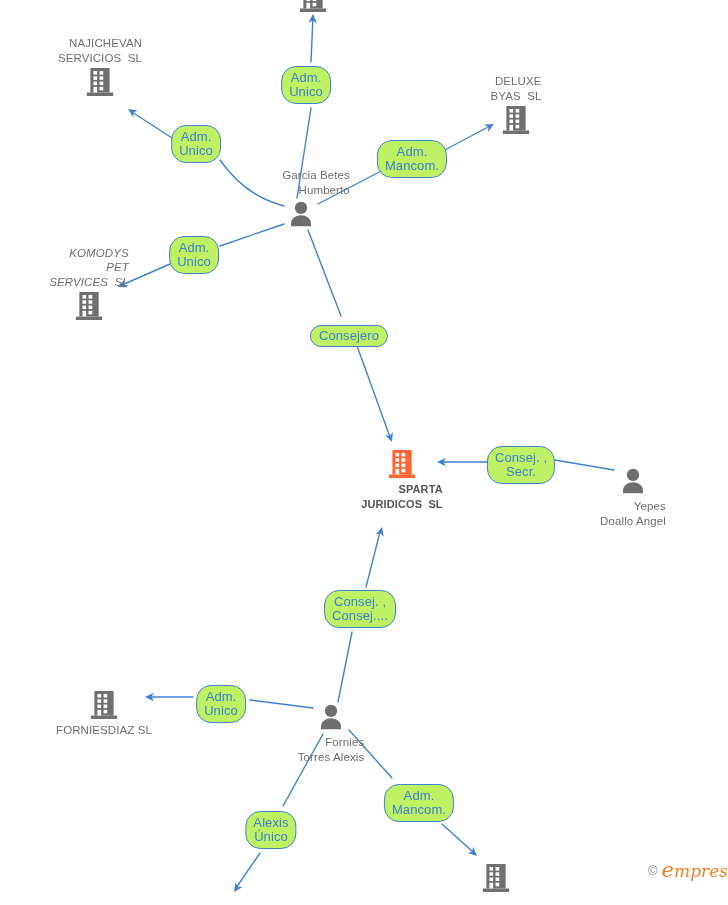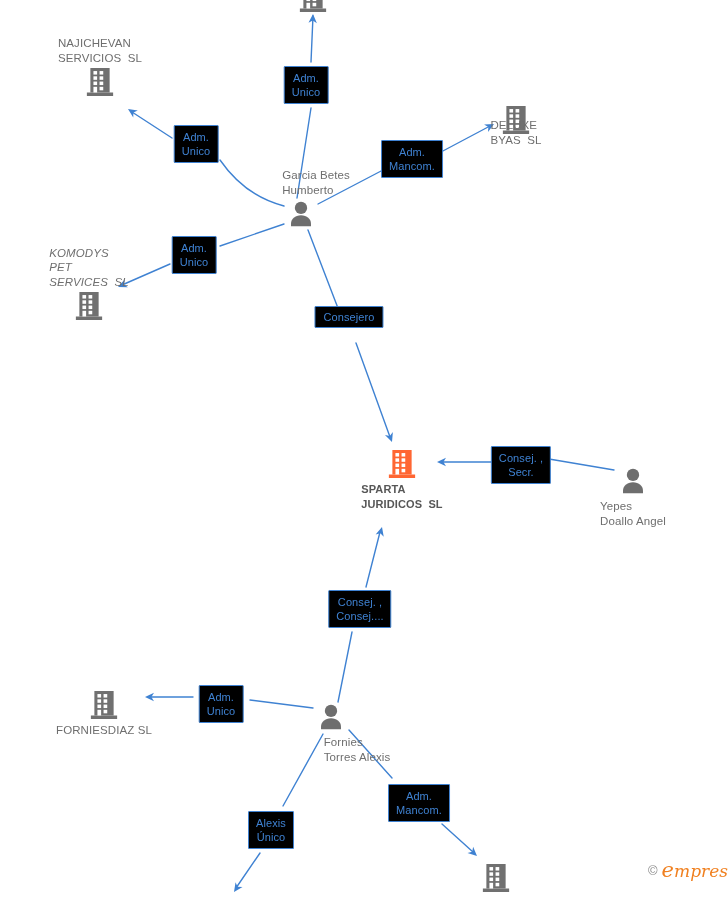--- a/index.html
+++ b/index.html
@@ -30,21 +30,21 @@
   .node .glyph{
     position:absolute;
     transform:translate(-50%,-50%);
     left:0; top:0;
     line-height:0;
   }
   .node .caption{
     position:absolute;
     left:0;
     transform:translateX(-50%);
-    text-align:left;
+    text-align:right;
     color:#6e6e6e;
     font-size:11.5px;
     line-height:14.5px;
     white-space:pre;
     letter-spacing:.1px;
   }
   .node.cap-above .caption{ bottom:0; }
   .node.cap-below .caption{ top:0; }
 
   .node.person .caption{ color:#6e6e6e; }
@@ -54,24 +54,24 @@
     font-size:11px;
     line-height:14.5px;
   }
 
   
   .chip{
     position:absolute;
     transform:translate(-50%,-50%);
     box-sizing:border-box;
     border:1.3px solid #3f82d2;
-    border-radius:1px;
-    background:#000000;
+    border-radius:15px;
+    background:#bef264;
     color:#3f82d2;
-    font-size:11px;
+    font-size:13px;
     line-height:14px;
     text-align:center;
     padding:4px 7px;
     white-space:pre;
     letter-spacing:.1px;
   }
   .chip.one-line{ padding:3px 8px; }
 
   
   #watermark{
@@ -171,21 +171,21 @@
       <rect x="8.5" y="4.5" width="4.2" height="4"></rect>
       <rect x="15.5" y="4.5" width="4.2" height="4"></rect>
       <rect x="8.5" y="10.5" width="4.2" height="4"></rect>
       <rect x="15.5" y="10.5" width="4.2" height="4"></rect>
       <rect x="8.5" y="16.5" width="4.2" height="4"></rect>
       <rect x="15.5" y="16.5" width="4.2" height="4"></rect>
       <rect x="8.5" y="22.5" width="4.2" height="6.5"></rect>
       <rect x="15.5" y="22.5" width="4.2" height="4"></rect>
     </g>
   </svg></div>
-        <div class="caption" style="bottom: auto; margin-bottom: 0px; transform: translate(-50%, 0px); position: absolute; left: 0px; top: -46px; margin-top: 44px;">DELUXE
+        <div class="caption" style="bottom: auto; margin-bottom: 0px; transform: translate(-50%, 0px); position: absolute; left: 0px; top: -46px;">DELUXE
 BYAS  SL</div>
       </div>
       <div class="node company cap-above" style="left: 89px; top: 306px; --lines: 3;">
         <div class="glyph"><svg width="28" height="30" viewBox="0 0 32 34" xmlns="http://www.w3.org/2000/svg">
     <g fill="#707070">
       <rect x="5" y="1" width="22" height="28"></rect>
       <rect x="1" y="29" width="30" height="4"></rect>
     </g>
     <g fill="#ffffff">
       <rect x="8.5" y="4.5" width="4.2" height="4"></rect>
@@ -261,21 +261,21 @@
   </svg></div>
         <div class="caption" style="position: absolute; left: 0px; top: 18px; transform: translate(-50%, 0px);">FORNIESDIAZ SL</div>
       </div>
       <div class="node person cap-below" style="left: 331px; top: 717px;">
         <div class="glyph"><svg width="28" height="28" viewBox="0 0 30 30" xmlns="http://www.w3.org/2000/svg">
     <g fill="#6e6e6e">
       <circle cx="15" cy="8.5" r="6.6"></circle>
       <path d="M15 16.4c-6.4 0-10.7 4.0-10.7 9.0 0 1.4 0 2.6 0 2.6h21.4s0-1.2 0-2.6c0-5.0-4.3-9.0-10.7-9.0z"></path>
     </g>
   </svg></div>
-        <div class="caption" style="position: absolute; left: 0px; top: 18px; transform: translate(-50%, 0px); margin-left: 26px;">Fornies
+        <div class="caption" style="position: absolute; left: 0px; top: 18px; transform: translate(-50%, 0px);">Fornies
 Torres Alexis</div>
       </div>
       <div class="node company cap-below" style="left: 228px; top: 920px;"></div>
       <div class="node company cap-below" style="left: 496px; top: 878px;">
         <div class="glyph"><svg width="28" height="30" viewBox="0 0 32 34" xmlns="http://www.w3.org/2000/svg">
     <g fill="#707070">
       <rect x="5" y="1" width="22" height="28"></rect>
       <rect x="1" y="29" width="30" height="4"></rect>
     </g>
     <g fill="#ffffff">
@@ -294,21 +294,21 @@
 
   <div id="chip-layer">
       <div class="chip" style="left: 306px; top: 85px;">Adm.
 Unico</div>
       <div class="chip" style="left: 196px; top: 144px;">Adm.
 Unico</div>
       <div class="chip" style="left: 412px; top: 159px;">Adm.
 Mancom.</div>
       <div class="chip" style="left: 194px; top: 255px;">Adm.
 Unico</div>
-      <div class="chip one-line" style="left: 349px; top: 317px;">Consejero</div>
+      <div class="chip one-line" style="left: 349px; top: 336px;">Consejero</div>
       <div class="chip" style="left: 521px; top: 465px;">Consej. ,
 Secr.</div>
       <div class="chip" style="left: 360px; top: 609px;">Consej. ,
 Consej....</div>
       <div class="chip" style="left: 221px; top: 704px;">Adm.
 Unico</div>
       <div class="chip" style="left: 271px; top: 830px;">Alexis
 Único</div>
       <div class="chip" style="left: 419px; top: 803px;">Adm.
 Mancom.</div>

